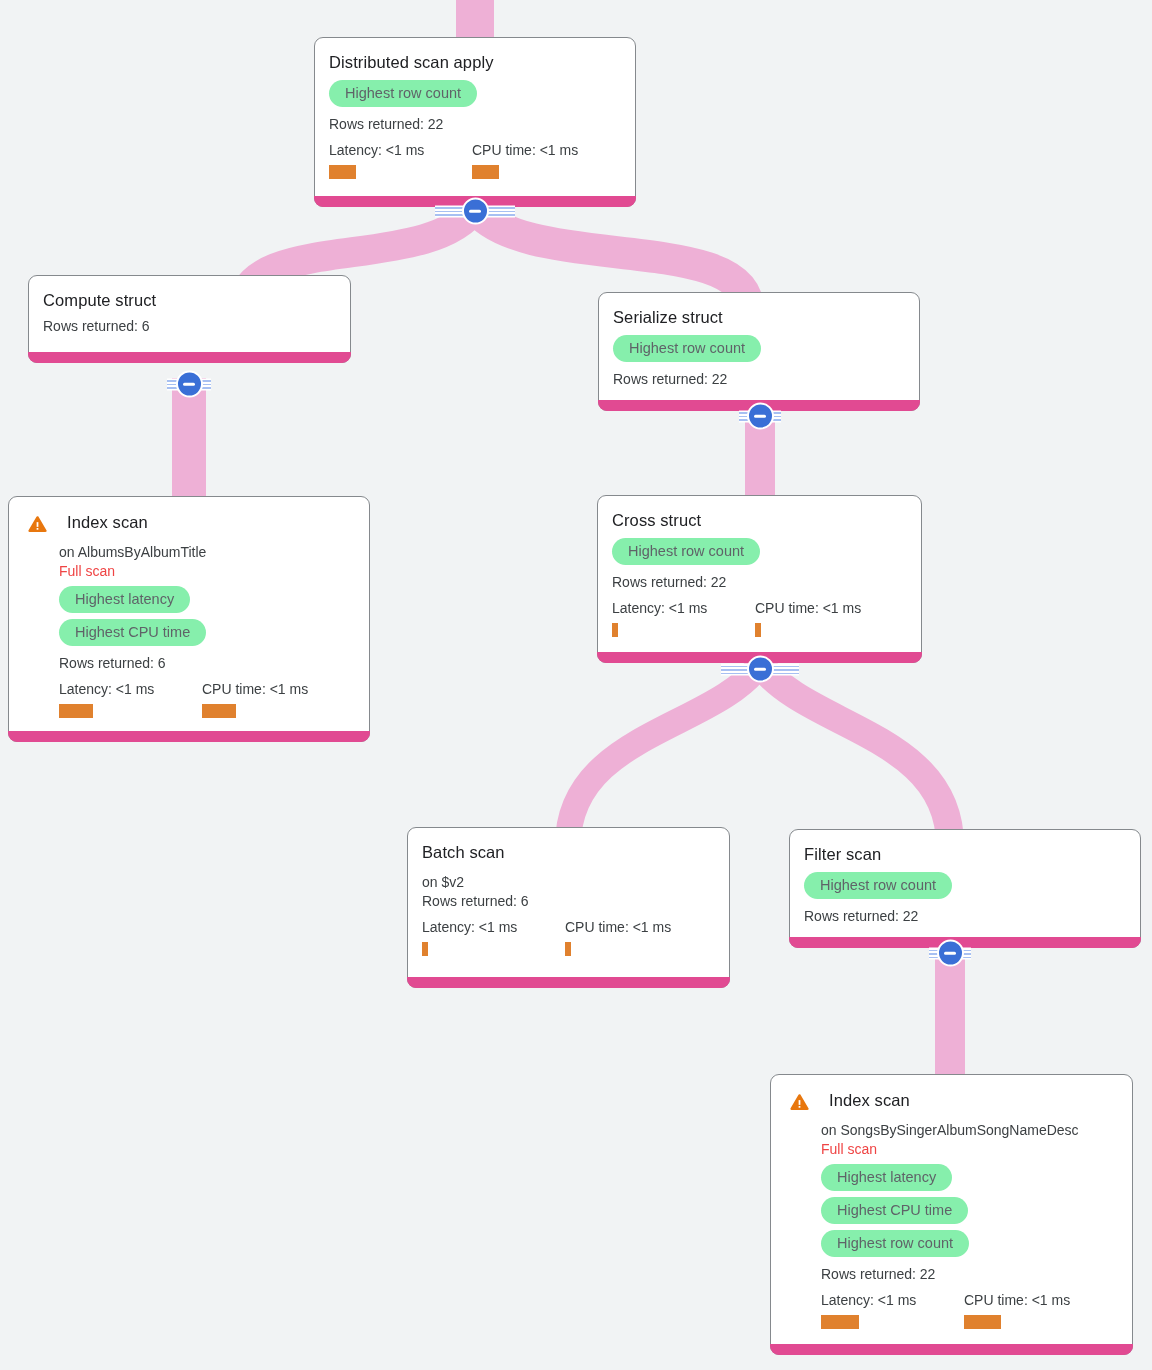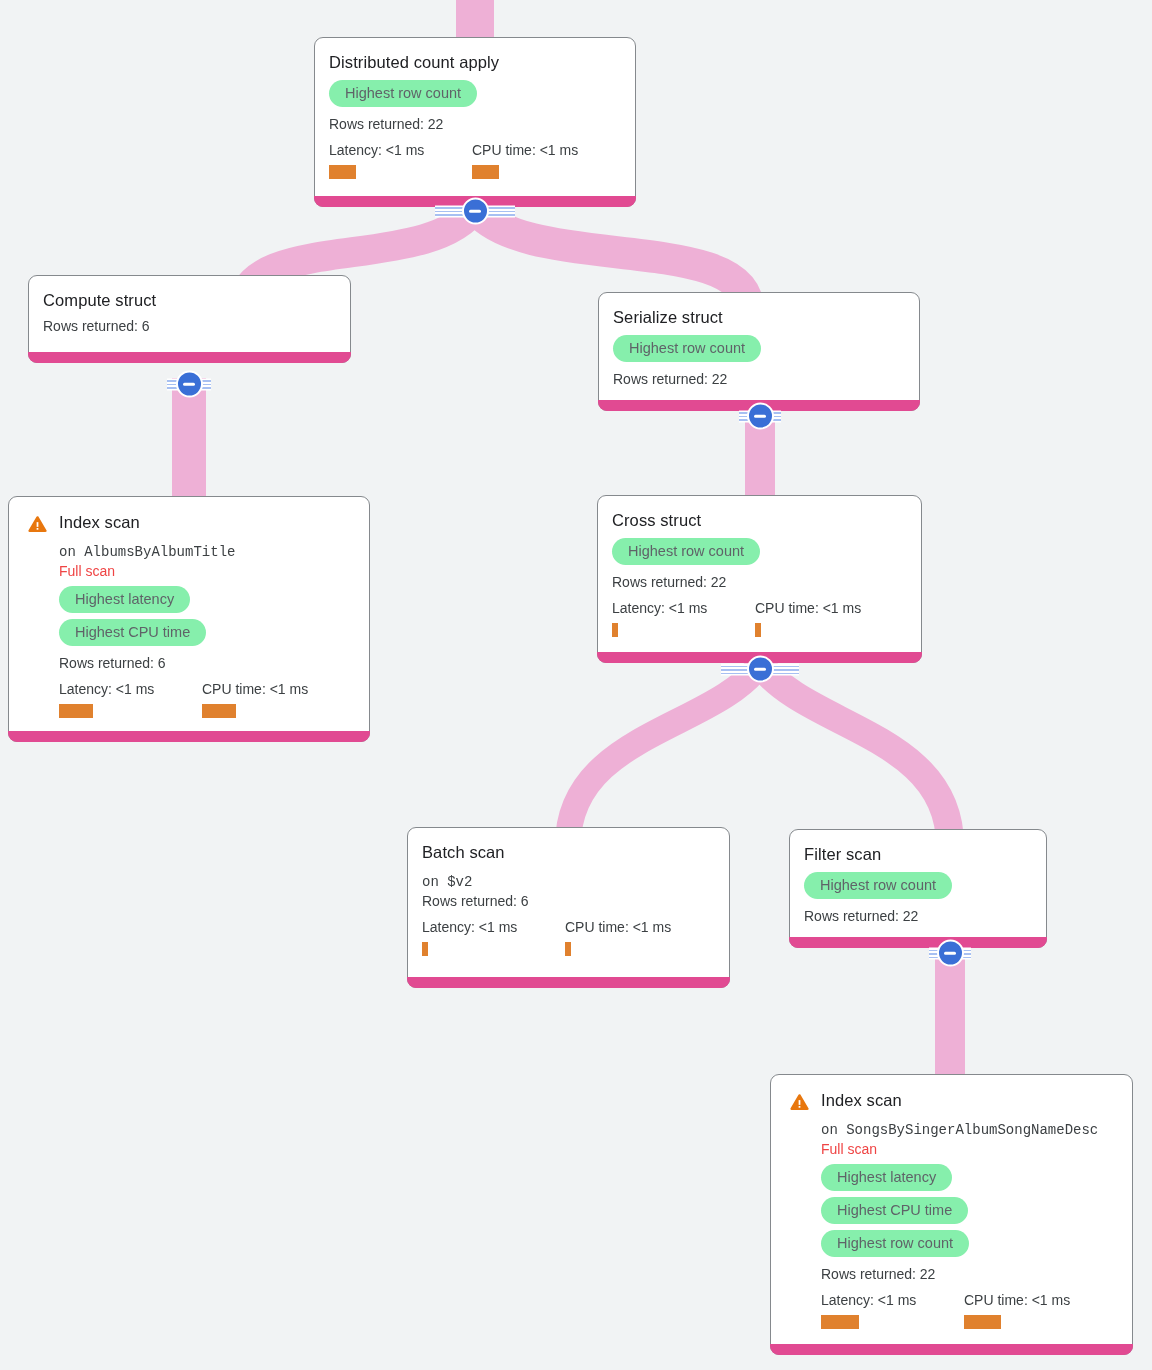--- a/index.html
+++ b/index.html
@@ -7,22 +7,22 @@
   #canvas{position:relative;width:1152px;height:1370px;background:#f1f3f4;overflow:hidden;}
   .edges{position:absolute;left:0;top:0;z-index:0;}
   .card{
     position:absolute;z-index:1;background:#fff;border:1px solid #85898d;
     border-radius:9px;box-sizing:border-box;padding:15px 14px 0 14px;
     color:#3c4043;font-size:14px;
   }
   .card.warn{padding-left:50px;}
   .warn-icon{position:absolute;left:19px;top:18px;width:19px;height:19px;}
   .card-title{font-size:16.5px;color:#202124;font-weight:400;margin:0 0 8px 0;letter-spacing:.1px;}
-  .card.warn .card-title{margin-top:1px;}
-  .on-line{margin:12px 0 3px 0;color:#3c4043;font-family:Liberation Mono, monospace;}
+  .card.warn .card-title{margin-top:1px;margin-left:8px;}
+  .on-line{margin:12px 0 3px 0;color:#3c4043;}
   .muted{color:#ef4444;margin:0 0 7px 0;}
   .pill{
     display:inline-block;background:#86efac;color:#5f6368;border-radius:14px;
     height:27px;line-height:27px;padding:0 16px;font-size:14.5px;margin:0 0 6px 0;
   }
   .pill-row{line-height:0;margin:0 0 0 0;}
   .rows-line{margin:3px 0 10px 0;}
   .metrics{display:flex;align-items:center;}
   .metric{width:143px;}
   .metric .bar{height:14px;background:#e0812e;margin-top:7px;}
@@ -56,21 +56,21 @@
       <path d="M475,208 C524,274 748,230 748,310" stroke-width="32"></path>
       <path d="M189,378 L189,515" stroke-width="34"></path>
       <path d="M760,410 L760,515" stroke-width="30"></path>
       <path d="M760,664 C716,728 568,734 568,845" stroke-width="26"></path>
       <path d="M760,664 C806,728 950,734 950,845" stroke-width="28"></path>
       <path d="M950,948 L950,1092" stroke-width="30"></path>
     </g>
   </svg>
 
   <div class="card" style="left:314px;top:37px;width:322px;height:170px;">
-    <div class="card-title">Distributed count apply</div>
+    <div class="card-title">Distributed scan apply</div>
     <div class="pill-row"><span class="pill">Highest row count</span></div>
     <div class="rows-line">Rows returned: 22</div>
     <div class="metrics">
       <div class="metric">
         <div>Latency: &lt;1 ms</div>
         <div class="bar" style="width: 27px;"></div>
       </div>
       <div class="metric">
         <div>CPU time: &lt;1 ms</div>
         <div class="bar" style="width: 27px;"></div>
@@ -162,21 +162,21 @@
         <div class="bar" style="width: 6px;"></div>
       </div>
       <div class="metric">
         <div>CPU time: &lt;1 ms</div>
         <div class="bar" style="width: 6px;"></div>
       </div>
     </div>
     <div class="bottombar"></div>
   </div>
 
-  <div class="card" style="left:789px;top:829px;width:258px;height:119px;">
+  <div class="card" style="left:789px;top:829px;width:352px;height:119px;">
     <div class="card-title">Filter scan</div>
     <div class="pill-row"><span class="pill">Highest row count</span></div>
     <div class="rows-line">Rows returned: 22</div>
     <div class="bottombar"></div>
   </div>
   <div class="collapse" style="left:950px;top:953px;width:42px;">
     <div class="collapse-band"></div>
     <div class="collapse-btn"></div>
   </div>
 

